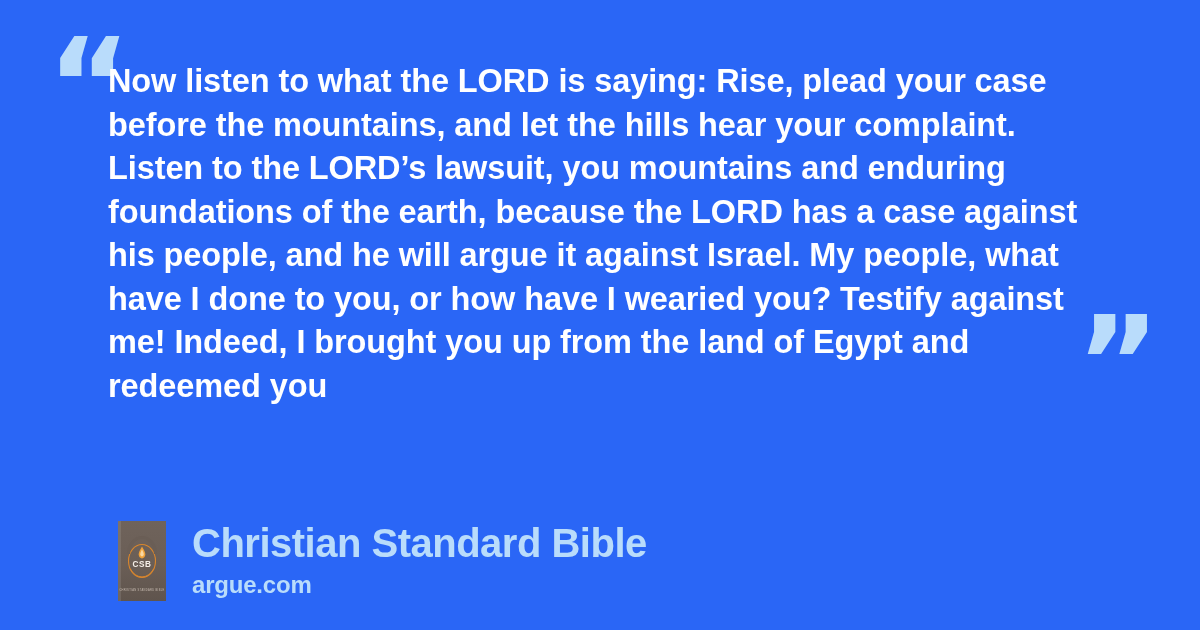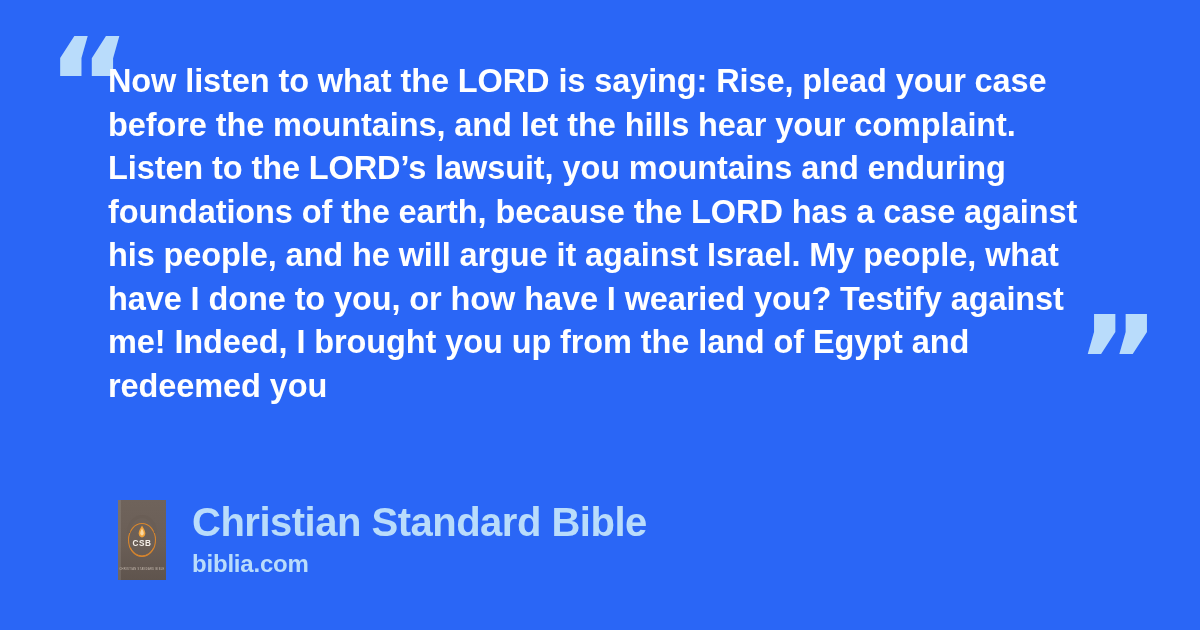--- a/index.html
+++ b/index.html
@@ -60,21 +60,21 @@
     font-size: 32.5px;
     line-height: 43.5px;
     letter-spacing: -0.1px;
     text-rendering: optimizeLegibility;
   }
 
   
   .footer {
     position: absolute;
     left: 118px;
-    top: 500px;
+    top: 521px;
     display: flex;
     align-items: flex-start;
   }
 
   .book-cover {
     position: relative;
     width: 48px;
     height: 80px;
     background: linear-gradient(180deg, #6f635b 0%, #6a5e56 55%, #5f544d 100%);
     flex: none;
@@ -158,17 +158,17 @@
         <path d="M24 28.6 C25.2 30.8 25.7 32.1 25.7 33.3 C25.7 34.6 24.9 35.4 24 35.4
                  C23.1 35.4 22.3 34.6 22.3 33.3 C22.3 32.1 22.8 30.8 24 28.6 Z" fill="#fbd9a2"></path>
         <text x="24" y="45.5" text-anchor="middle" font-family="Liberation Sans, sans-serif" font-size="8.2" font-weight="700" letter-spacing="0.6" fill="#f5efe8">CSB</text>
         <path d="M12.5 48 A13.5 16.5 0 0 0 35.5 48" fill="none" stroke="#d9862c" stroke-width="0.9"></path>
       </svg>
       <div class="cover-sub">CHRISTIAN STANDARD BIBLE</div>
     </div>
 
     <div class="brand-text">
       <div class="brand-title">Christian Standard Bible</div>
-      <div class="brand-url">biblia.com</div>
+      <div class="brand-url">argue.com</div>
     </div>
 
   </div>
 </div>
 
 </body></html>

